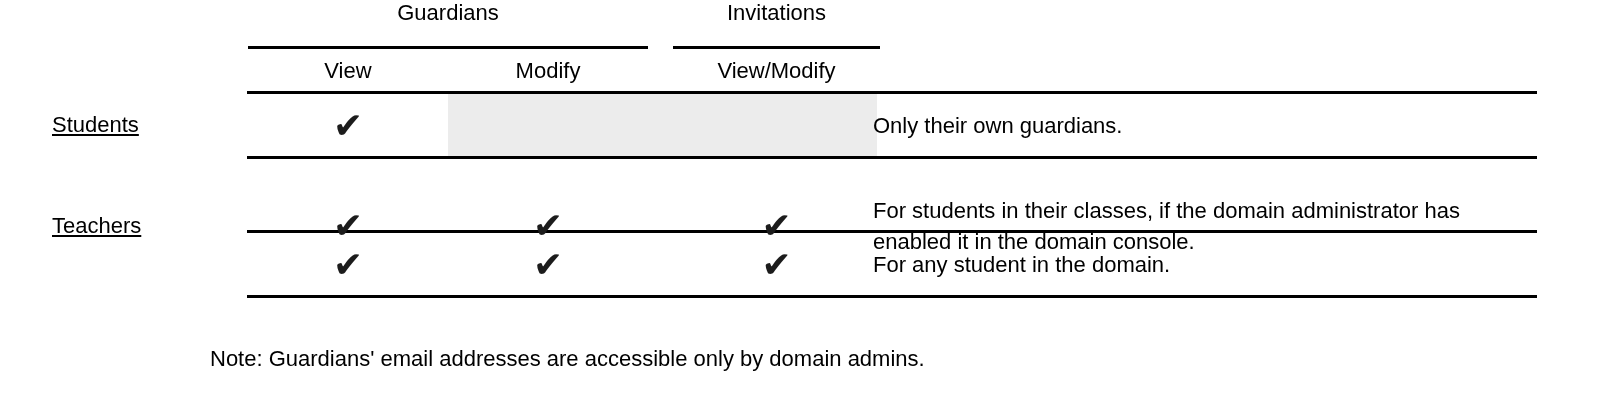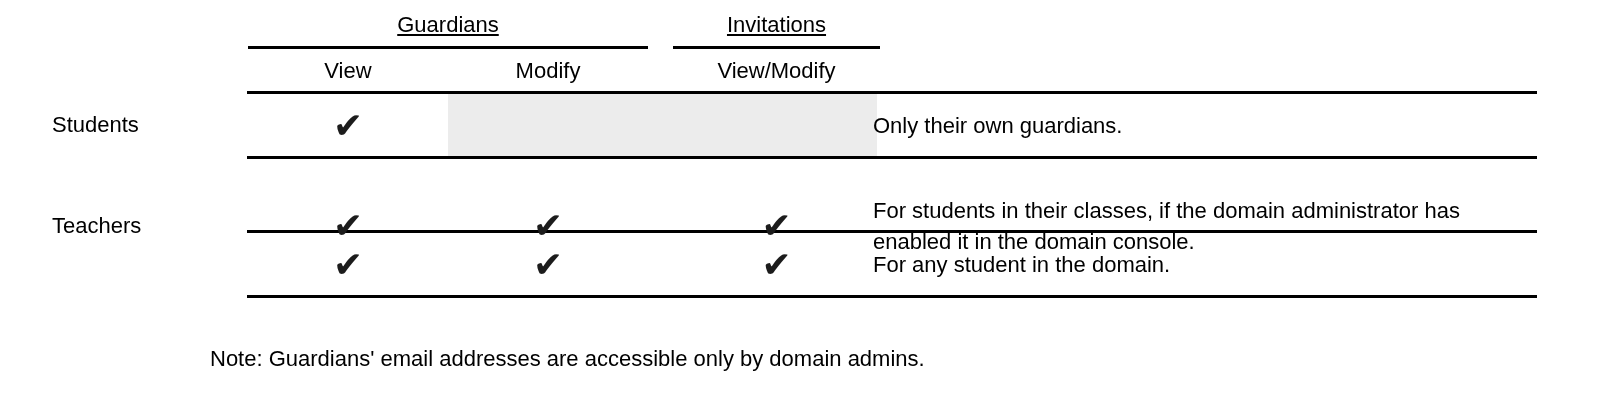--- a/index.html
+++ b/index.html
@@ -24,24 +24,23 @@
   }
   #guardians-underline   { left: 248px; top: 46px; width: 400px; }
   #invitations-underline { left: 673px; top: 46px; width: 207px; }
   #rule-top { left: 247px; top: 91px;  width: 1290px; }
   #rule-r1  { left: 247px; top: 156px; width: 1290px; }
   #rule-r2  { left: 247px; top: 230px; width: 1290px; }
   #rule-r3  { left: 247px; top: 295px; width: 1290px; }
 
   .group-label {
     position: absolute;
-    top: 12px;
+    top: 0;
     text-align: center;
     line-height: 26px;
-    text-decoration: underline;
   }
   #guardians-label   { left: 248px; width: 400px; }
   #invitations-label { left: 673px; width: 207px; }
 
   .sub-header {
     position: absolute;
     top: 58px;
     text-align: center;
     line-height: 26px;
   }
@@ -58,20 +57,21 @@
   #row-teachers     { top: 159px; height: 71px; margin-top: 31px; }
   #row-domain-admin { top: 233px; height: 62px; }
 
   .row-label {
     position: absolute;
     left: 52px;
     top: 0;
     height: 100%;
     display: flex;
     align-items: center;
+    text-decoration: underline;
   }
   .check-cell {
     position: absolute;
     top: 0;
     height: 100%;
     display: flex;
     align-items: center;
     justify-content: center;
     font-family: "DejaVu Sans", sans-serif;
     font-size: 36px;

